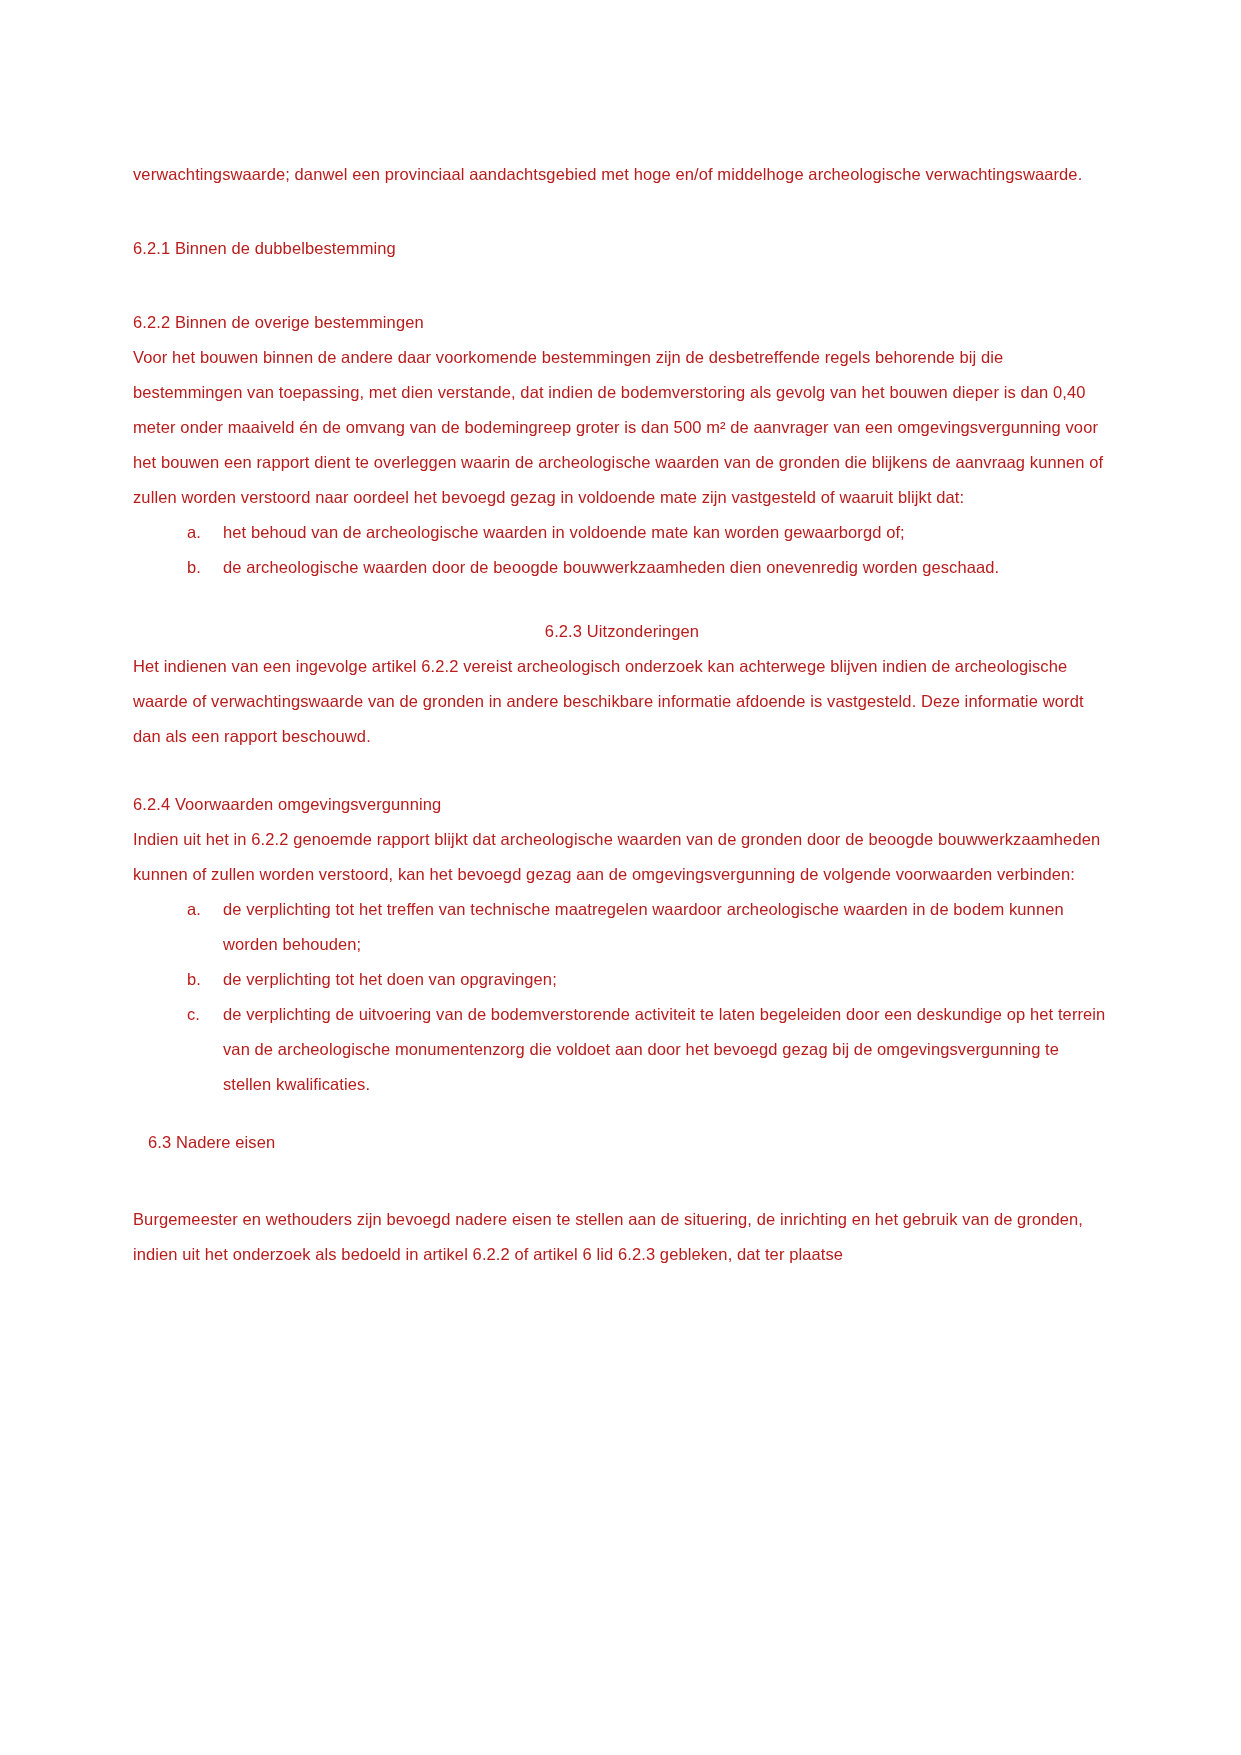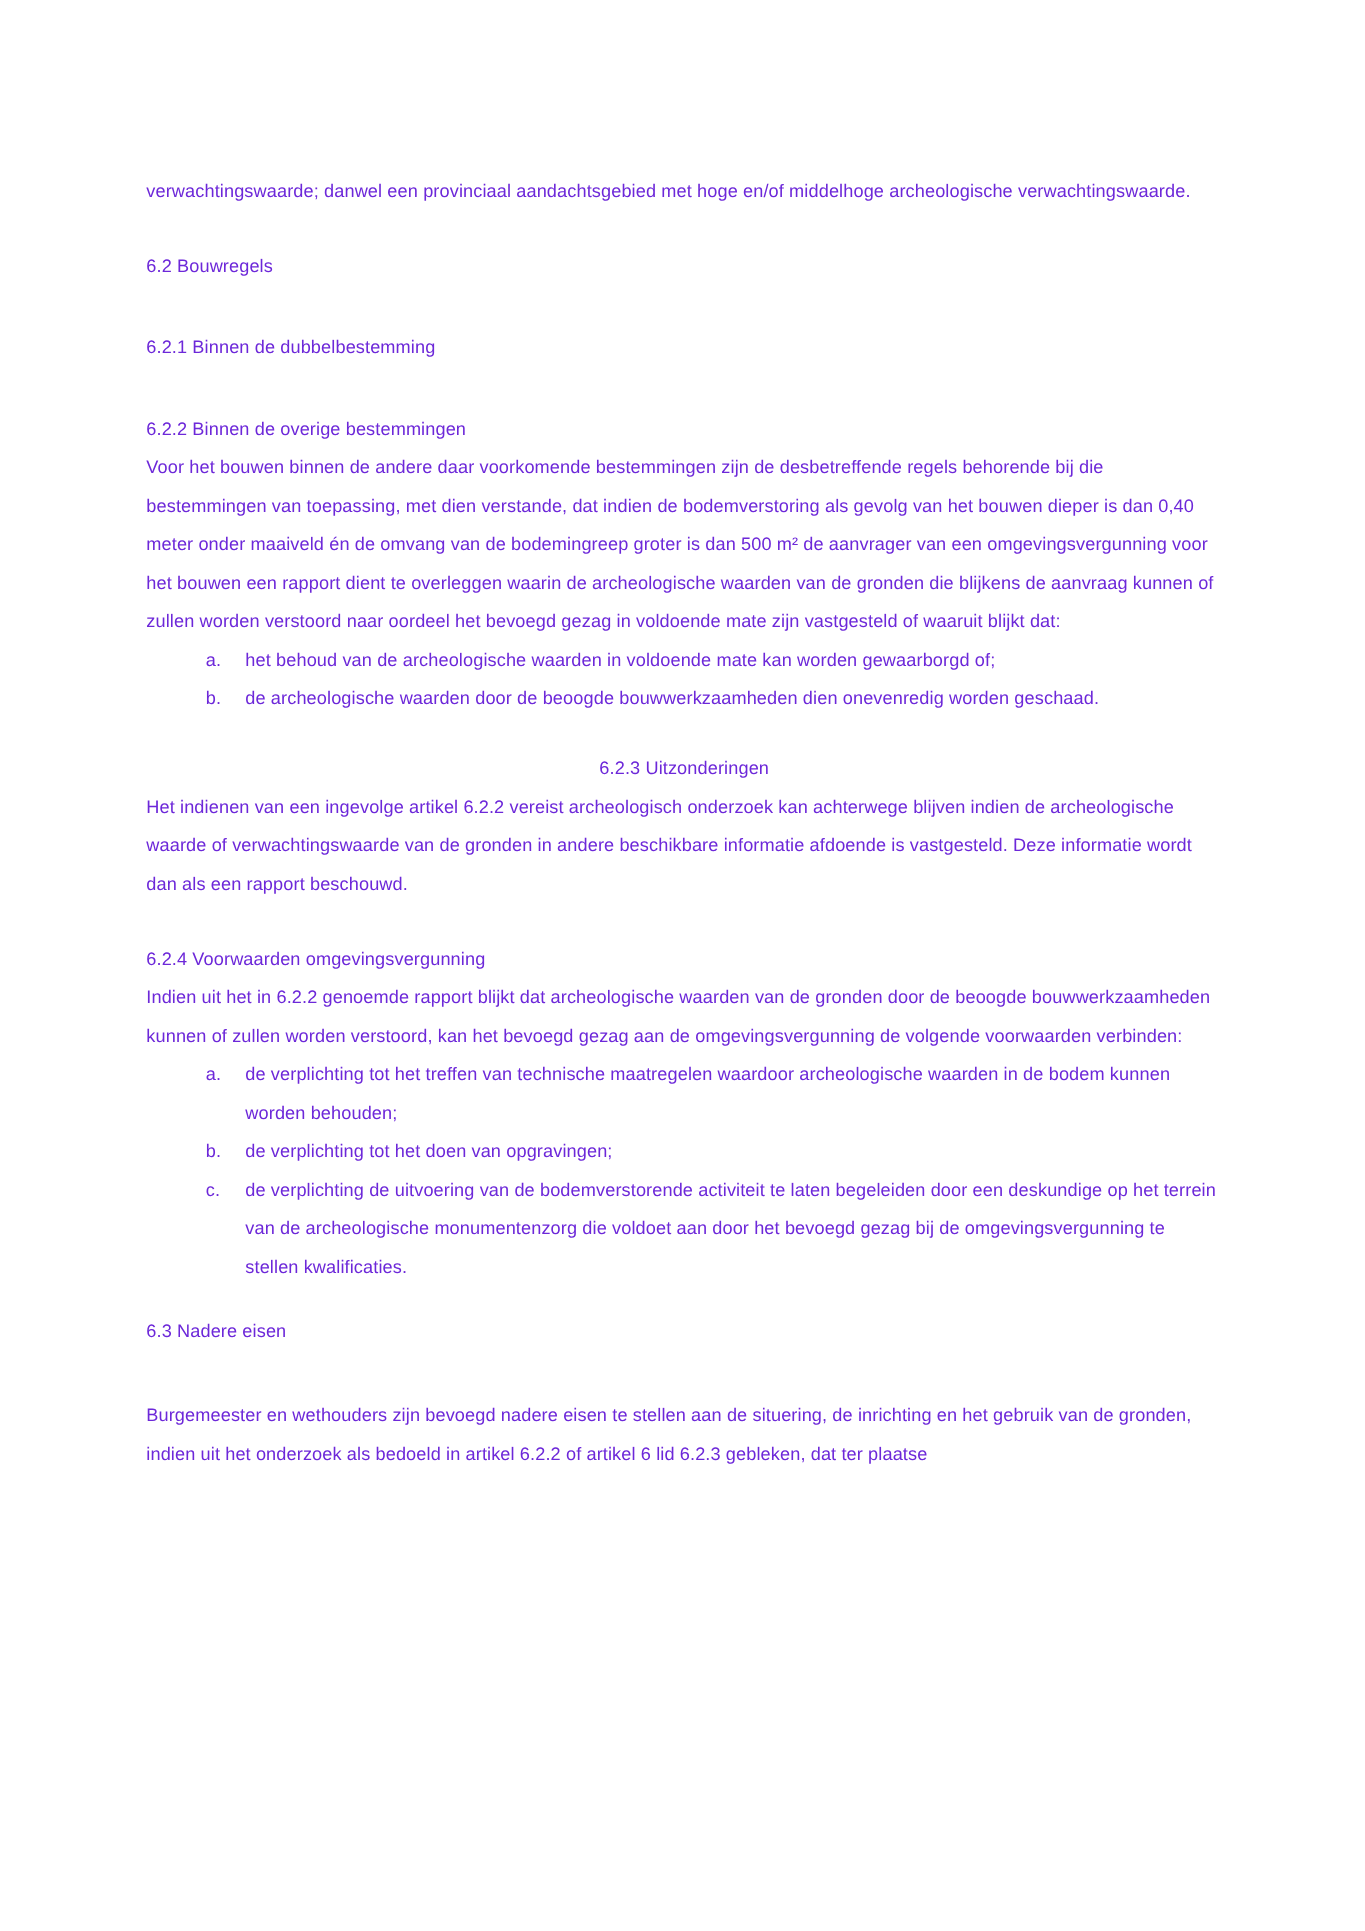--- a/index.html
+++ b/index.html
@@ -13,35 +13,35 @@
     overflow: hidden;
   }
   .page {
     box-sizing: border-box;
     width: 1241px;
     height: 1755px;
     padding: 157px 130px 0 133px;
     font-family: "Liberation Sans", "DejaVu Sans", sans-serif;
     font-size: 16.5px;
     line-height: 35px;
-    color: #6d28d9;
+    color: #b91c1c;
     letter-spacing: 0.1px;
   }
   .para, .heading {
     margin: 0;
     padding: 0;
     font-size: inherit;
     font-weight: normal;
     line-height: inherit;
   }
   .gap-std   { margin-top: 33px; }
   .gap-big   { margin-top: 39px; }
   .gap-29    { margin-top: 29px; text-align: center; }
   .gap-32    { margin-top: 32px; }
-  .gap-23    { margin-top: 23px; }
+  .gap-23    { margin-top: 23px; margin-left: 15px; }
   .gap-42    { margin-top: 42px; }
   .list {
     margin: 0;
     padding: 0;
     list-style: none;
   }
   .list-item {
     display: flex;
     align-items: flex-start;
   }
@@ -54,21 +54,20 @@
     flex: 1;
   }
 </style>
 </head>
 <body>
 
 <div class="page">
 
   <p class="para">verwachtingswaarde; danwel een provinciaal aandachtsgebied met hoge en/of middelhoge archeologische verwachtingswaarde.</p>
 
-  <p class="heading gap-std">6.2 Bouwregels</p>
 
   <div>
     <p class="heading gap-big">6.2.1 Binnen de dubbelbestemming</p>
   </div>
 
   <div>
     <p class="heading gap-big">6.2.2 Binnen de overige bestemmingen</p>
     <p class="para">Voor het bouwen binnen de andere daar voorkomende bestemmingen zijn de desbetreffende regels behorende bij die bestemmingen van toepassing, met dien verstande, dat indien de bodemverstoring als gevolg van het bouwen dieper is dan 0,40 meter onder maaiveld én de omvang van de bodemingreep groter is dan 500 m² de aanvrager van een omgevingsvergunning voor het bouwen een rapport dient te overleggen waarin de archeologische waarden van de gronden die blijkens de aanvraag kunnen of zullen worden verstoord naar oordeel het bevoegd gezag in voldoende mate zijn vastgesteld of waaruit blijkt dat:</p>
   </div>
 

